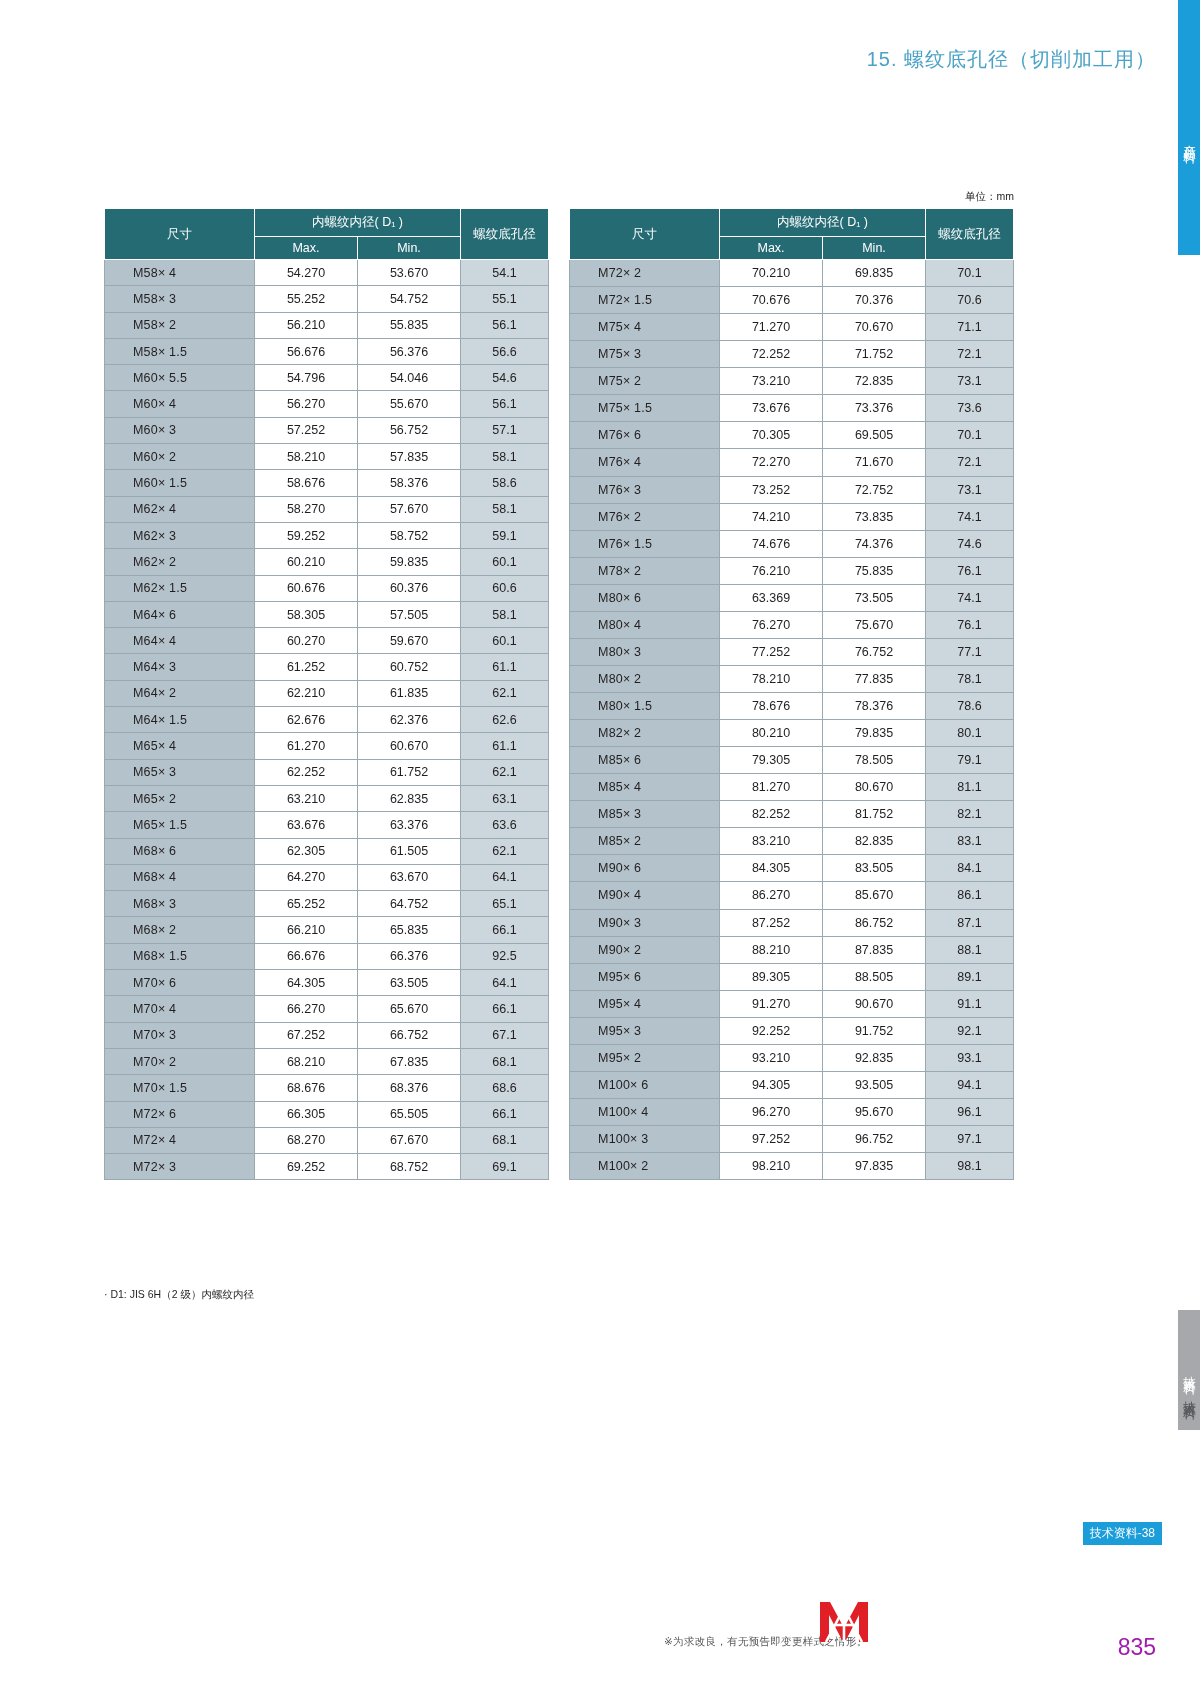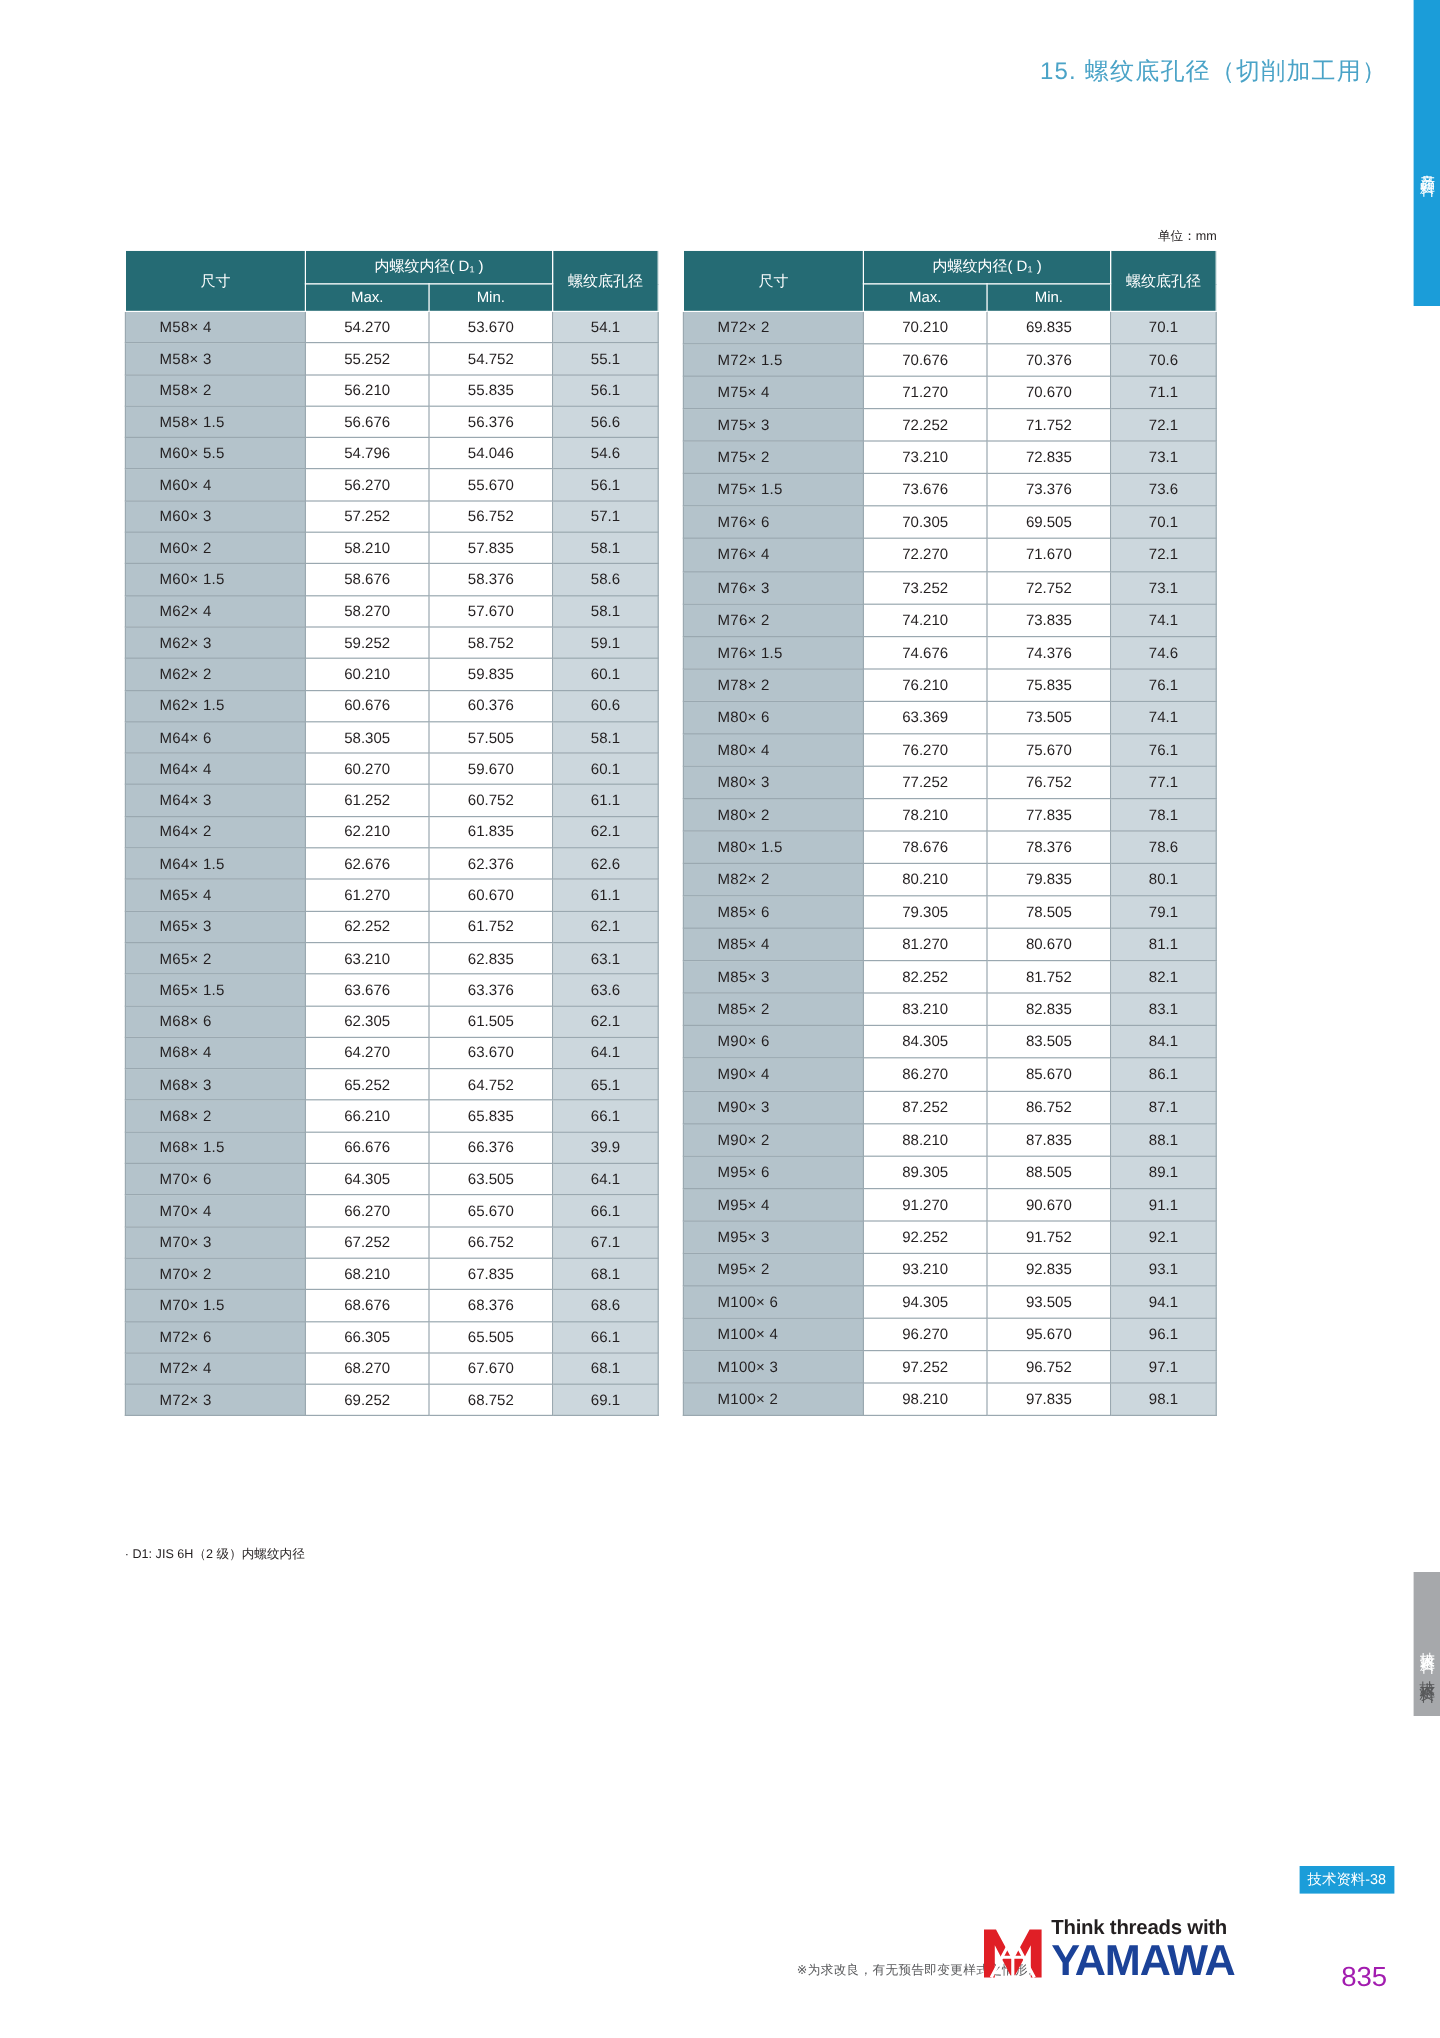--- a/index.html
+++ b/index.html
@@ -165,21 +165,21 @@
   .logo-name {
     font-size: 36px;
     color: #1b4298;
     font-weight: bold;
     letter-spacing: -1px;
     display: block;
   }
   .page-badge {
     position: absolute;
     right: 38px;
-    top: 1555px;
+    top: 1522px;
     background: #1b9dd9;
     color: #ffffff;
     font-size: 12px;
     padding: 3px 7px;
     white-space: nowrap;
     text-align: right;
   }
   .page-number {
     position: absolute;
     right: 44px;
@@ -378,21 +378,21 @@
         <tr>
           <td class="size">M68× 2</td>
           <td>66.210</td>
           <td>65.835</td>
           <td class="tap">66.1</td>
         </tr>
         <tr>
           <td class="size">M68× 1.5</td>
           <td>66.676</td>
           <td>66.376</td>
-          <td class="tap">39.9</td>
+          <td class="tap">92.5</td>
         </tr>
         <tr>
           <td class="size">M70× 6</td>
           <td>64.305</td>
           <td>63.505</td>
           <td class="tap">64.1</td>
         </tr>
         <tr>
           <td class="size">M70× 4</td>
           <td>66.270</td>
@@ -674,20 +674,16 @@
   <svg class="logo-mark" viewBox="0 0 52 48">
     <g fill="#e01f26">
       <path d="M2 4 L12 4 L26 30 L40 4 L50 4 L50 44 L41 44 L41 17 L28 42 L24 42 L11 17 L11 44 L2 44 Z"></path>
     </g>
     <g stroke="#ffffff" stroke-width="2.6" fill="none">
       <path d="M8 44 L26 10 L44 44"></path>
       <path d="M17 27 L35 27"></path>
       <path d="M26 27 L26 44"></path>
     </g>
   </svg>
-  <span class="logo-text">
-    <span class="logo-tagline">Think threads with</span>
-    <span class="logo-name">YAMAWA</span>
-  </span>
 </div>
 
 <div class="page-badge">技术资料-38</div>
 <div class="page-number">835</div>
 
 </body></html>

